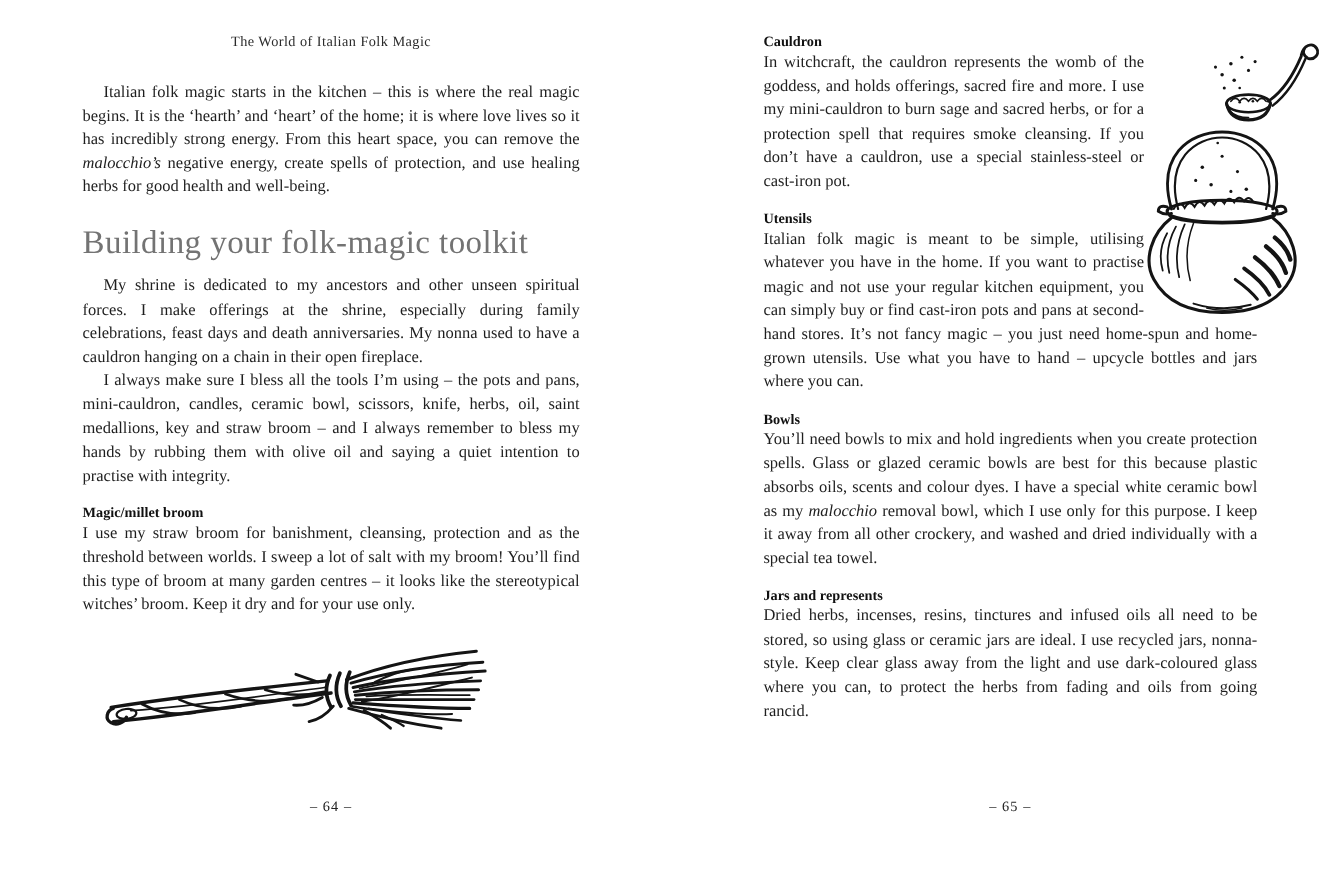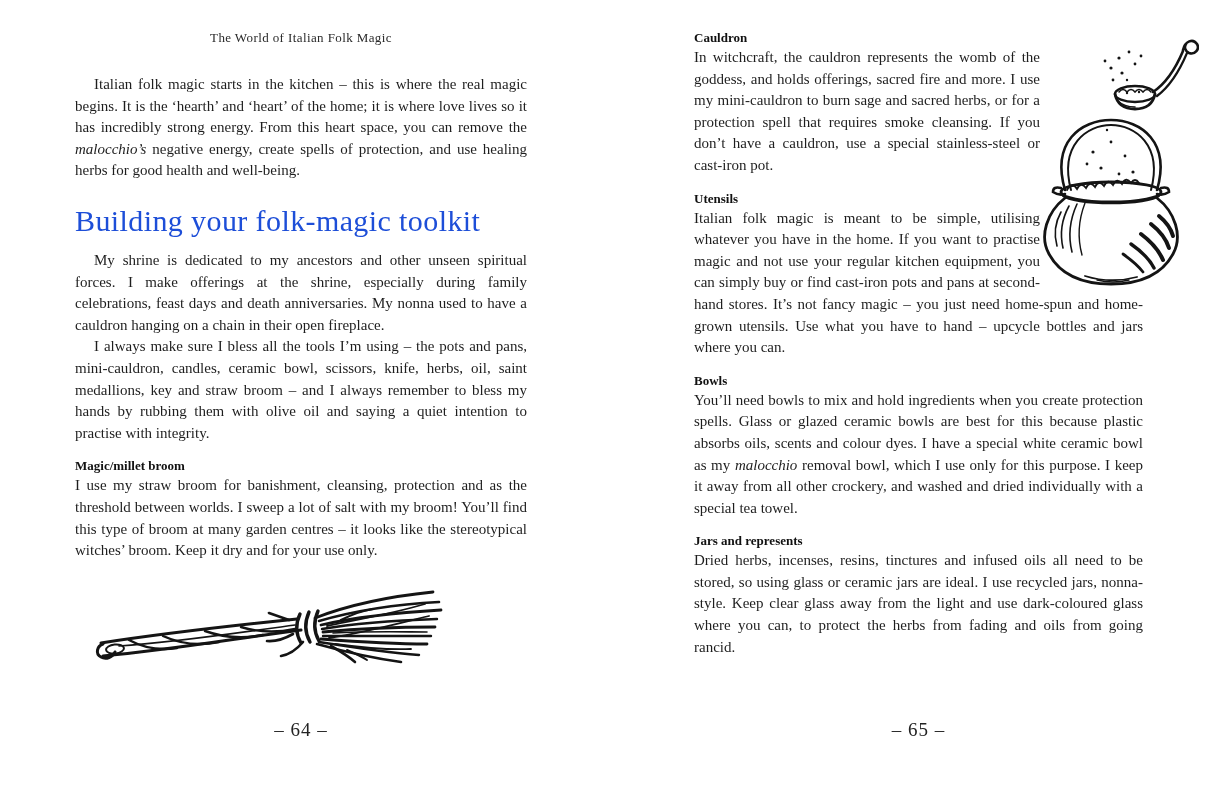--- a/index.html
+++ b/index.html
@@ -35,36 +35,36 @@
     font-size: 15px;
     line-height: 21.6px;
     text-align: justify;
   }
   .indent { text-indent: 19px; }
   .display-heading {
     font-weight: 400;
     font-size: 30px;
     letter-spacing: 0.4px;
     margin: 22px 0 12px 0;
-    color: #1d4ed8;
+    color: #737373;
     white-space: nowrap;
   }
   .sub-heading {
     font-size: 13px;
     font-weight: 700;
     margin: 14px 0 1px 0;
     color: #111;
   }
   .first-section .sub-heading { margin-top: 0; }
   .page-number {
     position: absolute;
     bottom: 34px; left: 0;
     width: 100%;
     text-align: center;
-    font-size: 19px;
+    font-size: 13px;
     letter-spacing: 1px;
     color: #222;
   }
   .broom-figure {
     margin: 14px 0 0 14px;
     width: 360px;
   }
   .cauldron-figure {
     position: absolute;
     top: 0px;

